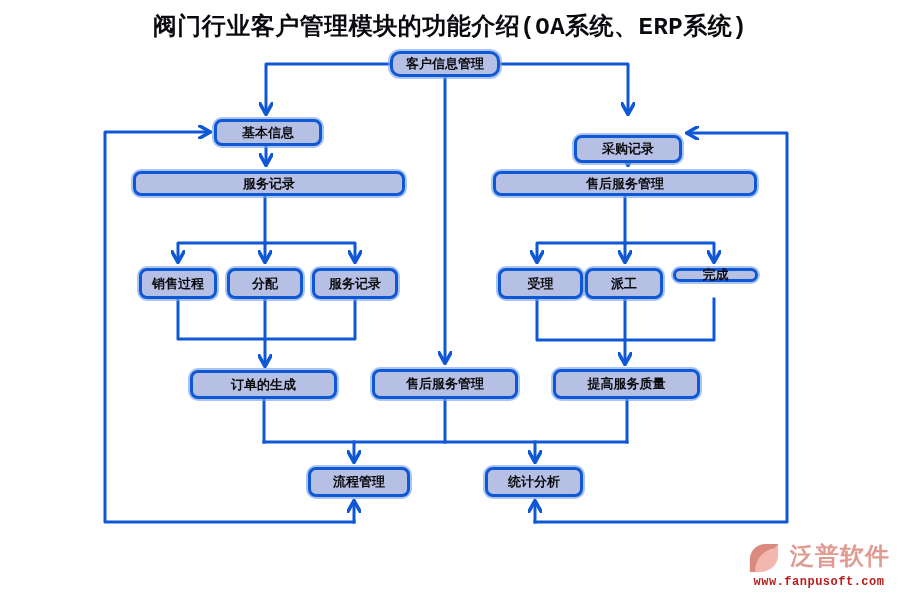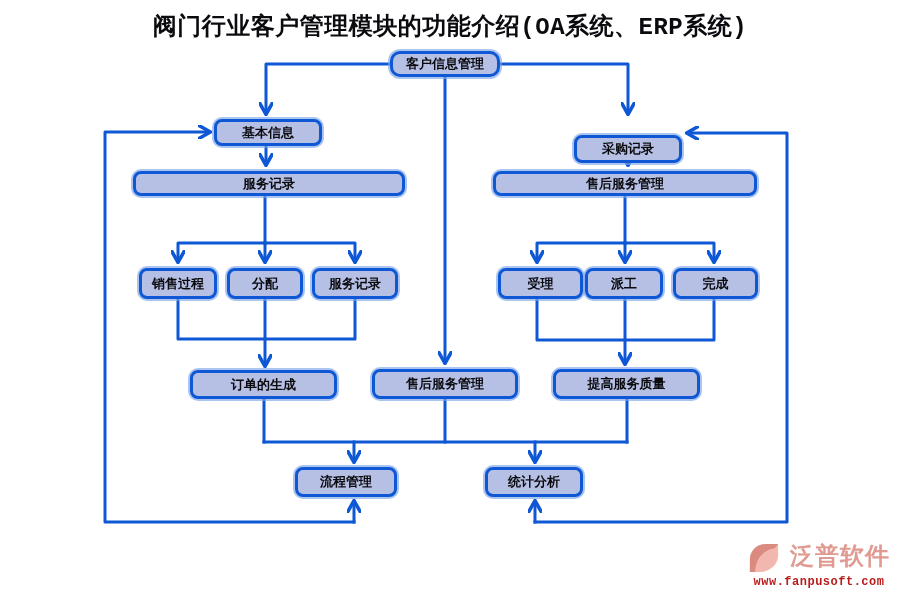--- a/index.html
+++ b/index.html
@@ -22,25 +22,25 @@
   .n-customer   {left:390px;top:51px;width:110px;height:26px;border-radius:10px;}
   .n-basic      {left:214px;top:119px;width:108px;height:27px;}
   .n-purchase   {left:574px;top:119px;width:108px;height:28px;margin-top:16px;}
   .n-service    {left:133px;top:171px;width:272px;height:25px;}
   .n-aftersalesr{left:493px;top:171px;width:264px;height:25px;}
   .n-sales      {left:139px;top:268px;width:78px;height:31px;}
   .n-alloc      {left:227px;top:268px;width:76px;height:31px;}
   .n-follow     {left:312px;top:268px;width:86px;height:31px;}
   .n-accept     {left:498px;top:268px;width:85px;height:31px;}
   .n-dispatch   {left:585px;top:268px;width:78px;height:31px;}
-  .n-complete   {left:673px;top:268px;width:85px;height:31px;}
+  .n-complete   {left:673px;top:268px;width:85px;height:14px;}
   .n-order      {left:190px;top:370px;width:147px;height:29px;}
   .n-aftersalesc{left:372px;top:369px;width:146px;height:30px;}
   .n-quality    {left:553px;top:369px;width:147px;height:30px;}
-  .n-process    {left:295px;top:467px;width:102px;height:30px;}
+  .n-process    {left:308px;top:467px;width:102px;height:30px;}
   .n-stats      {left:485px;top:467px;width:98px;height:30px;}
   .logo{
     position:absolute;right:10px;bottom:12px;display:flex;flex-direction:column;
     align-items:center;line-height:1;
   }
   .logo-row{display:flex;align-items:center;gap:10px;}
   .logo-name{font-size:24px;font-weight:bold;color:#e09a91;letter-spacing:1px;}
   .logo-url{font-size:12px;font-weight:bold;color:#b91c1c;margin-top:3px;letter-spacing:.5px;}
 </style>
 </head>

